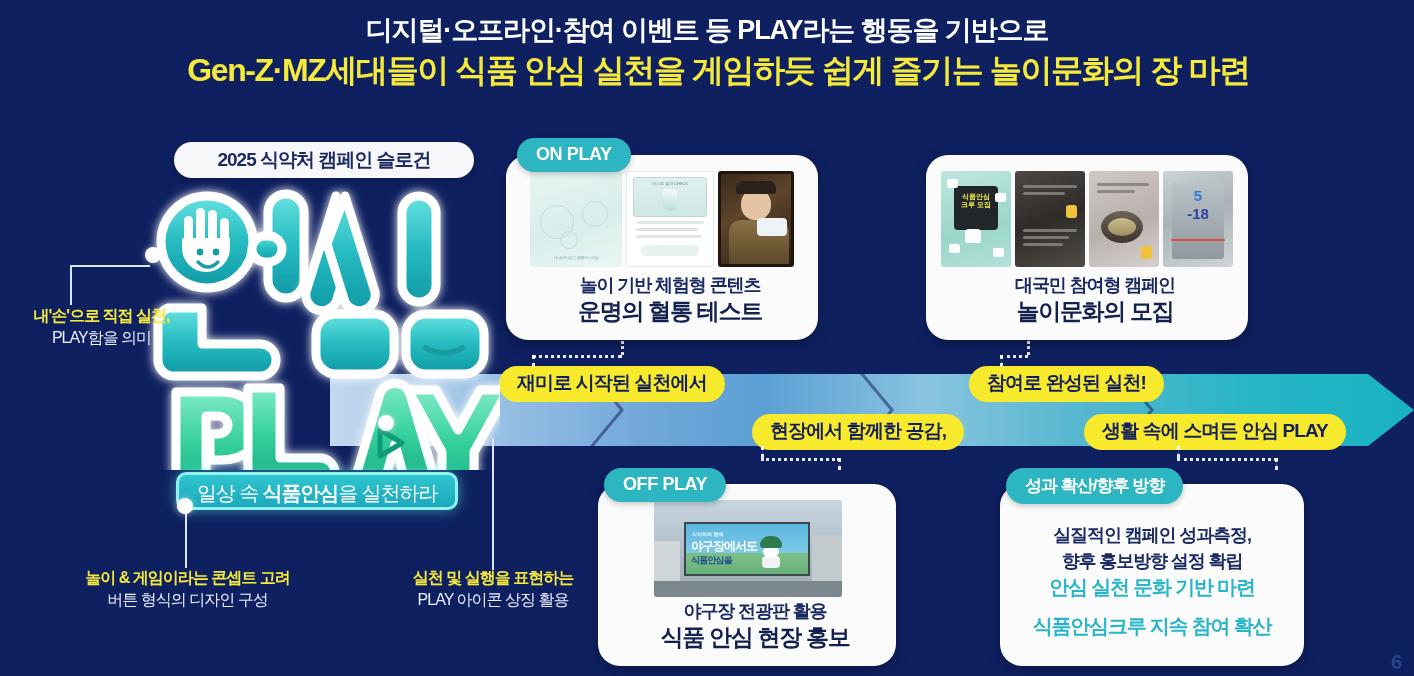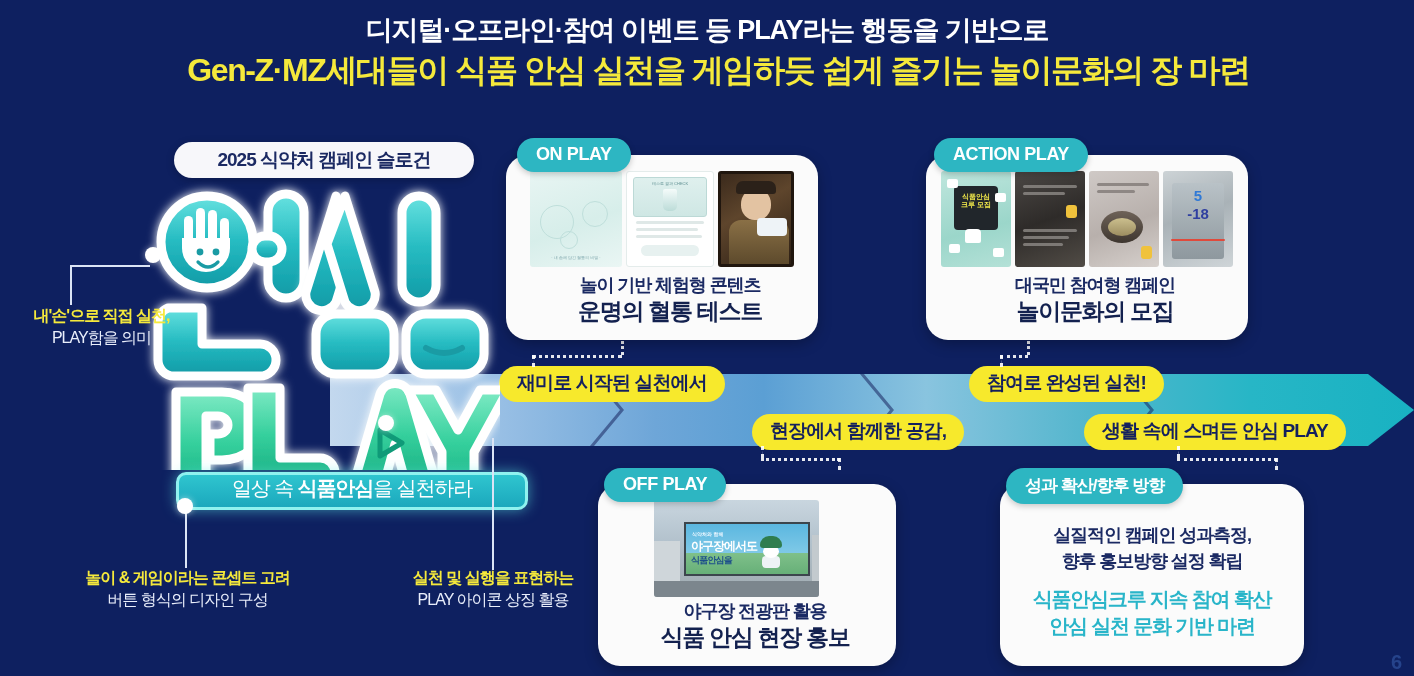--- a/index.html
+++ b/index.html
@@ -142,21 +142,21 @@
   .s-a4 { background: linear-gradient(160deg,#cdd3d6 0%,#a9b2b7 45%,#cfd5d8 100%); }
   .s-a4 .panel{position:absolute;left:9px;top:12px;right:9px;bottom:8px;border-radius:3px;
     background:linear-gradient(180deg,#b9c2c7,#8e989e);}
   .s-a4 .n1{position:absolute;left:0;right:0;top:16px;text-align:center;color:#2f79d6;font-size:15px;font-weight:700;}
   .s-a4 .n2{position:absolute;left:0;right:0;top:34px;text-align:center;color:#2f3fa0;font-size:15px;font-weight:700;}
   .s-a4 .rl{position:absolute;left:8px;right:8px;height:2px;background:#e04a3c;border-radius:1px;}
 
   
   #card-off { left: 598px; top: 484px; width: 298px; height: 182px; }
   #badge-off { left: 604px; top: 468px; }
-  #shot-off { position: absolute; left: 56px; top: 16px; width: 165px; height: 97px;
+  #shot-off { position: absolute; left: 56px; top: 16px; width: 188px; height: 97px;
     border-radius: 3px; overflow: hidden;
     background: linear-gradient(180deg,#c9d6df 0%,#b3c2cd 42%,#9fa9ae 100%); }
   #shot-off .board { position:absolute; left:30px; top:22px; width:126px; height:54px;
     background: linear-gradient(180deg,#5bb7e0 0%,#7fc9e7 58%,#7fc08a 58%,#67b078 100%);
     border: 2px solid #3c464d; }
   #shot-off .board .t1{position:absolute;left:6px;top:7px;color:#eaf6ff;font-size:5px;font-weight:700;}
   #shot-off .board .t2{position:absolute;left:5px;top:14px;color:#ffffff;font-size:12px;font-weight:700;letter-spacing:-1px;}
   #shot-off .board .t3{position:absolute;left:5px;top:30px;color:#1c4e8a;font-size:9px;font-weight:700;letter-spacing:-.8px;}
   #shot-off .mascot{position:absolute;right:26px;top:12px;width:22px;height:32px;}
   #shot-off .mascot .h{position:absolute;left:0;top:0;width:22px;height:12px;background:#2f7d4f;border-radius:9px 9px 3px 3px;}
@@ -174,25 +174,25 @@
   #card-res .r2 { color: #29b5c9; font-size: 20px; font-weight: 700; letter-spacing: -1.2px;
     line-height: 1.35; white-space: nowrap; margin-top: 12px; }
 
   
   .dash-v { position: absolute; width: 0; border-left: 3px dotted #ffffff; opacity: .9; }
   .dash-h { position: absolute; height: 0; border-top: 3px dotted #ffffff; opacity: .9; }
 
   
   #logo-wrap { position: absolute; left: 140px; top: 180px; width: 360px; height: 290px; }
   #slogan-pill {
-    position: absolute; left: 176px; top: 472px; width: 352px; height: 38px;
+    position: absolute; left: 176px; top: 472px; width: 282px; height: 38px;
     background: linear-gradient(180deg,#2fc5cf,#1ba8bd);
     border: 3px solid #8ff2ef; border-radius: 10px;
     box-shadow: 0 0 14px rgba(98,240,235,.55);
-    display: flex; align-items: flex-start; justify-content: center;
+    display: flex; align-items: flex-end; justify-content: center;
   }
   #slogan-pill .txt { color: #ffffff; font-size: 20px; letter-spacing: -1.1px; white-space: nowrap; }
   #slogan-pill .txt b { font-weight: 700; }
 
   
   #top-badge {
     position: absolute; left: 174px; top: 142px; width: 300px; height: 36px;
     background: #f7f7fa; border-radius: 18px;
     display: flex; align-items: center; justify-content: center;
     box-shadow: 0 2px 8px rgba(0,0,0,.22);
@@ -379,21 +379,20 @@
           <div class="hat"></div>
           <div class="bub"></div>
       </div>
     </div>
     <div class="card-cap">
       <div class="cap-sm">놀이 기반 체험형 콘텐츠</div>
       <div class="cap-lg">운명의 혈통 테스트</div>
     </div>
   </div>
 
-  <div id="badge-act" class="badge">ACTION PLAY</div>
   <div id="card-act" class="card">
     <div id="shots-act" class="shots">
       <div class="shot s-a s-a1">
         <div class="plate">
             <div class="tx">식품안심<br>크루 모집</div>
           </div>
         <div class="hand"></div>
         <div class="chip" style="left:6px;top:8px"></div>
           <div class="chip" style="right:5px;top:22px"></div>
         <div class="chip" style="left:8px;bottom:14px"></div>
@@ -449,19 +448,19 @@
       <div class="cap-sm">야구장 전광판 활용</div>
       <div class="cap-lg">식품 안심 현장 홍보</div>
     </div>
   </div>
 
   <div id="badge-res" class="badge navy-sm">성과 확산/향후 방향</div>
   <div id="card-res" class="card">
     <div class="body">
       <div class="r1">실질적인 캠페인 성과측정,</div>
       <div class="r1">향후 홍보방향 설정 확립</div>
+      <div class="r2" style="margin-top:0">안심 실천 문화 기반 마련</div>
       <div class="r2">식품안심크루 지속 참여 확산</div>
-      <div class="r2" style="margin-top:0">안심 실천 문화 기반 마련</div>
     </div>
   </div>
 
   <div id="pagenum">6</div>
 </div>
 
 </body></html>

